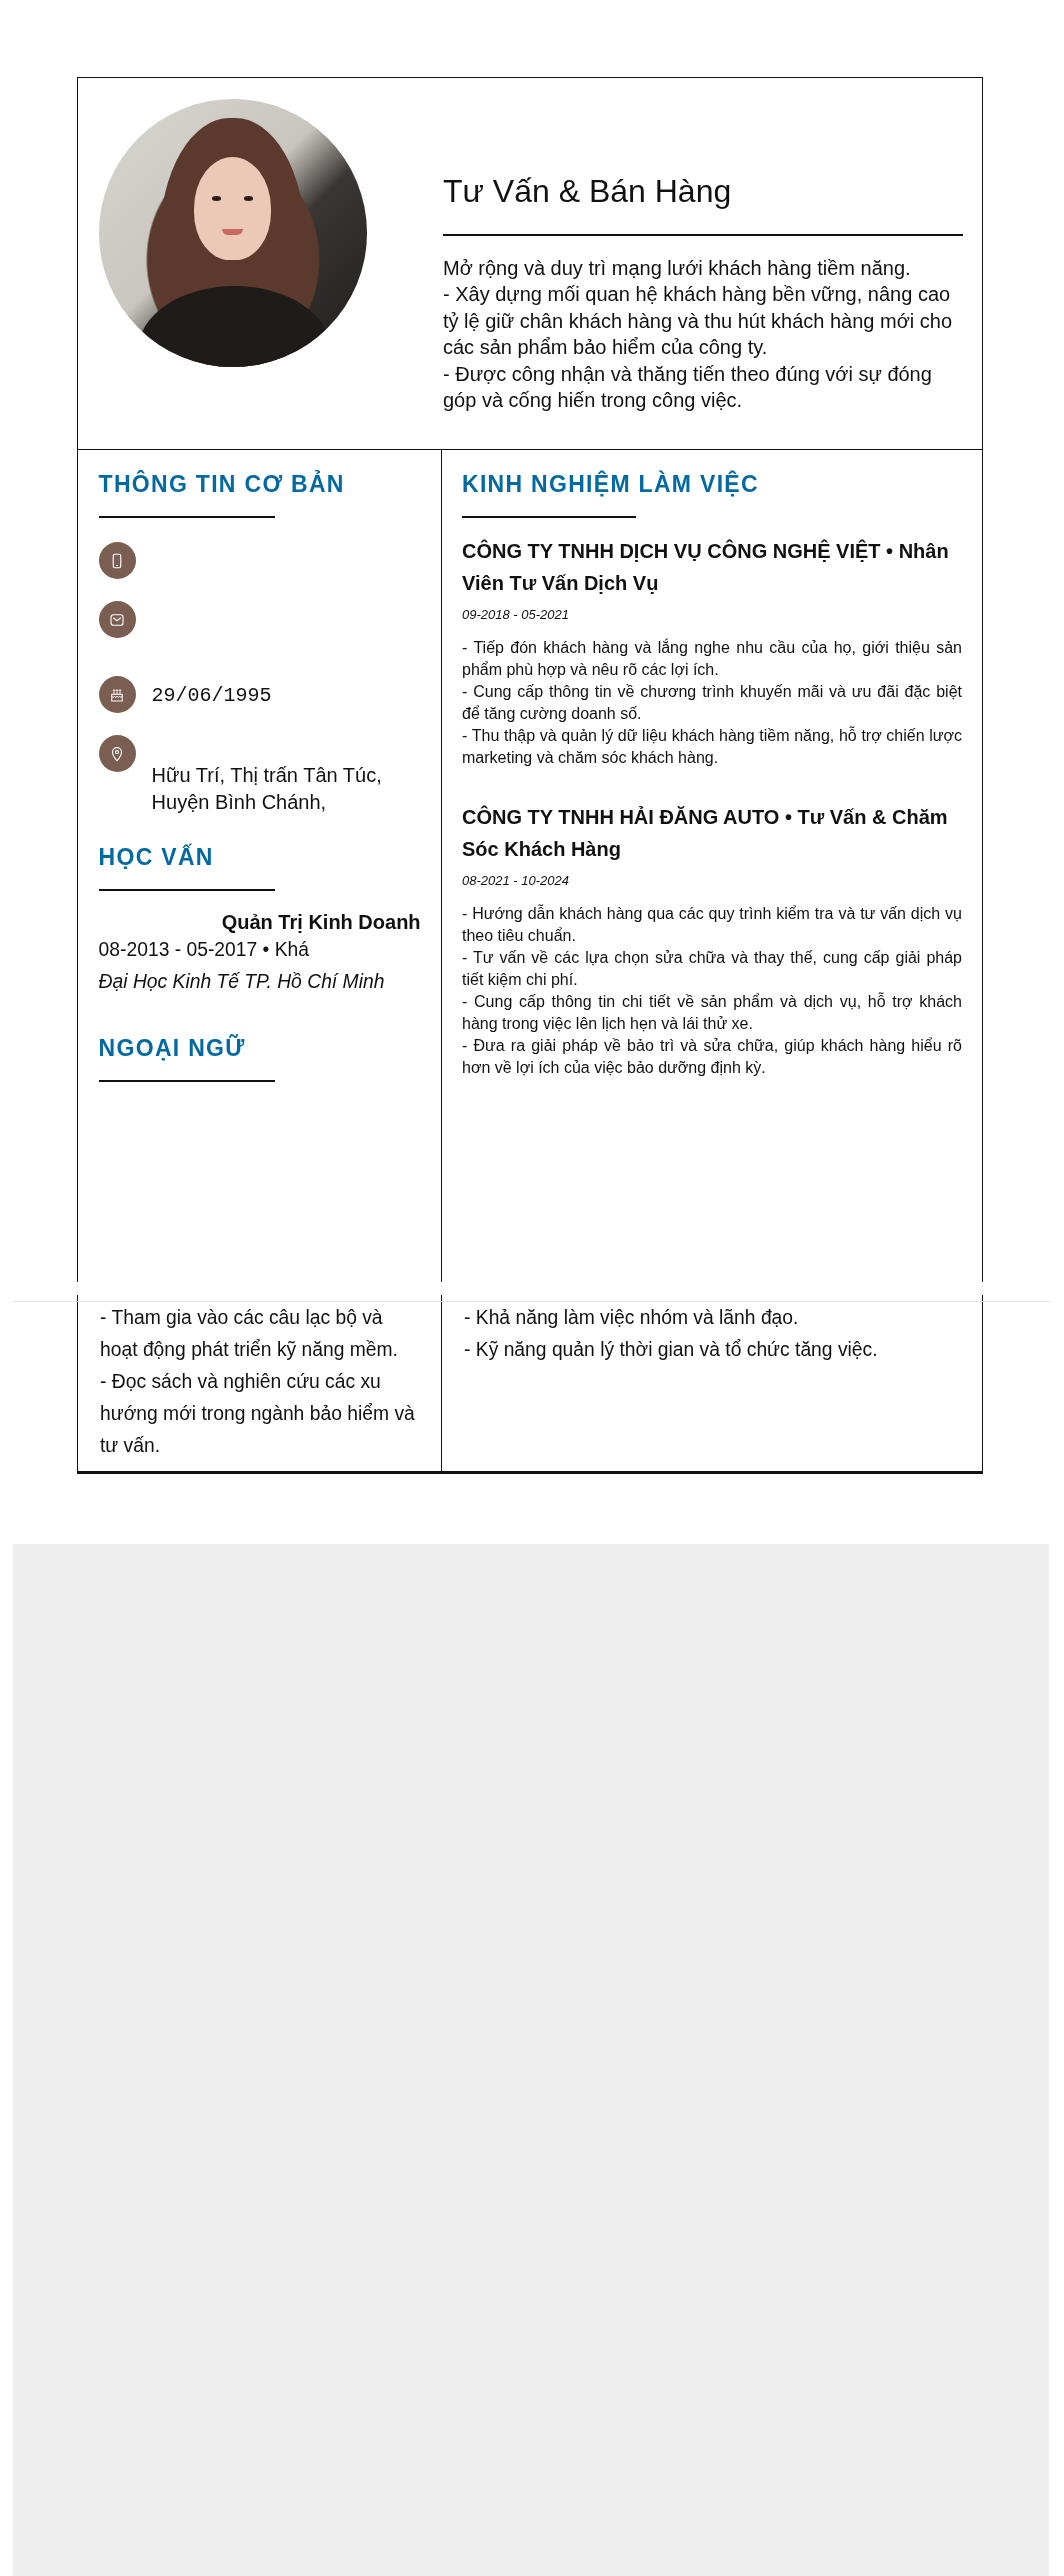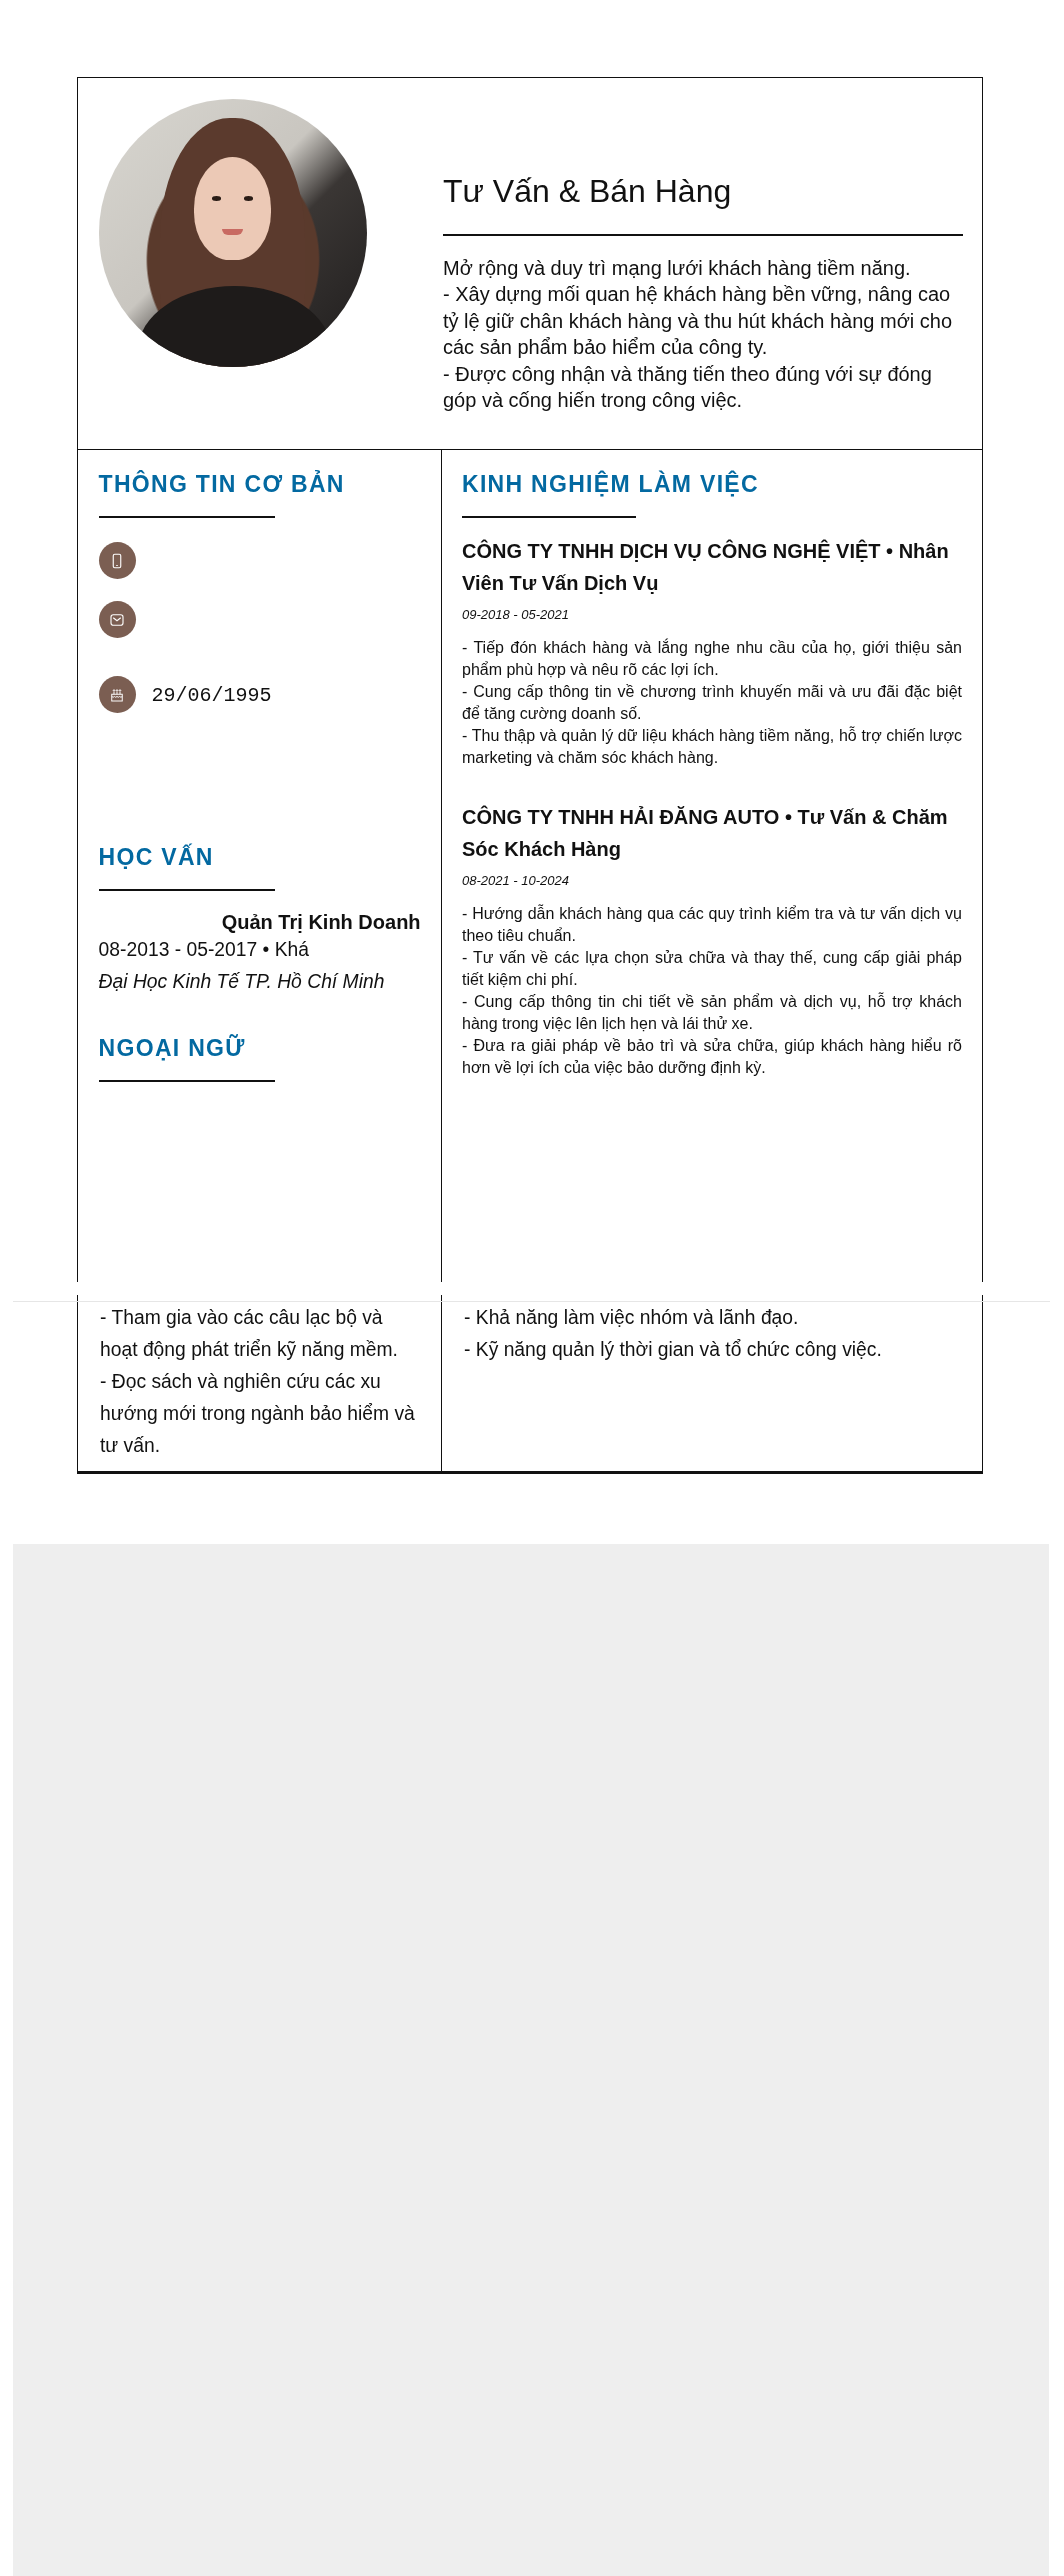--- a/index.html
+++ b/index.html
@@ -116,20 +116,30 @@
               <line x1="8" y1="8" x2="8" y2="11"></line>
               <line x1="12" y1="8" x2="12" y2="11"></line>
               <line x1="16" y1="8" x2="16" y2="11"></line>
               <circle cx="8" cy="6" r="1"></circle>
               <circle cx="12" cy="6" r="1"></circle>
               <circle cx="16" cy="6" r="1"></circle>
             </svg>
         </div>
         <div class="info-text" style="top:5.2px;">29/06/1995</div>
       </div>
+      <div class="info-row" style="position:absolute; top:193px; left:0; width:100%;">
+        <div class="info-icon">
+          <svg viewBox="0 0 24 24" fill="none" stroke="#fff" stroke-width="1.5">
+              <path d="M12 21 C7 15 6 12 6 9.5 a6 6 0 0 1 12 0 C18 12 17 15 12 21z"></path>
+              <circle cx="12" cy="9.5" r="2"></circle>
+            </svg>
+        </div>
+        <div class="info-text" style="top:14px; white-space:pre-line; overflow:hidden; height:71px; padding-top:13px;"><span>Hữu Trí, Thị trấn Tân Túc,
+Huyện Bình Chánh,</span></div>
+      </div>
     </div>
 
     <div style="margin-top:24.5px;">
       <div class="sec-title">HỌC VẤN</div>
       <div class="sec-rule"></div>
       <div class="edu-major">Quản Trị Kinh Doanh</div>
       <div class="edu-line">08-2013 - 05-2017 • Khá</div>
       <div class="edu-school">Đại Học Kinh Tế TP. Hồ Chí Minh</div>
     </div>
 
@@ -162,16 +172,16 @@
     </div>
   </div>
 </div>
 
 <div class="clip-mask"></div>
 <div class="seam-line"></div>
 
 <div class="cont-left">- Tham gia vào các câu lạc bộ và hoạt động phát triển kỹ năng mềm.
 - Đọc sách và nghiên cứu các xu hướng mới trong ngành bảo hiểm và tư vấn.</div>
 <div class="cont-right">- Khả năng làm việc nhóm và lãnh đạo.
-- Kỹ năng quản lý thời gian và tổ chức công việc.</div>
+- Kỹ năng quản lý thời gian và tổ chức tăng việc.</div>
 
 <div class="gray-area"></div>
 
 
 </body></html>

